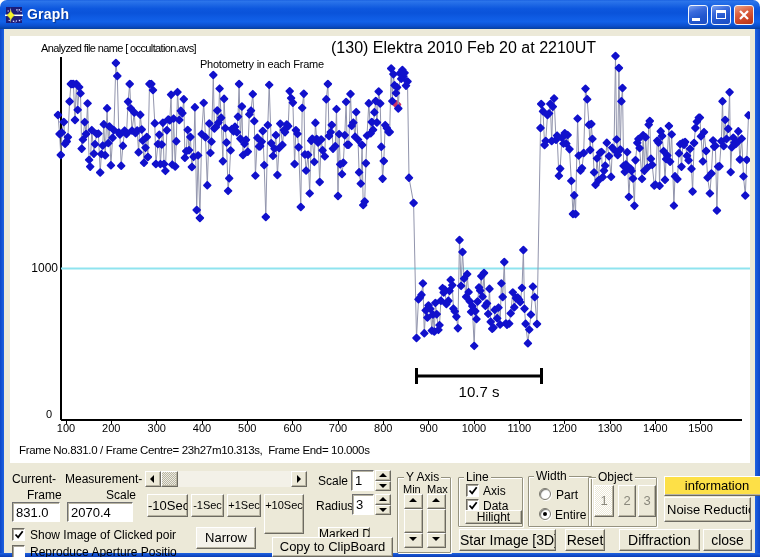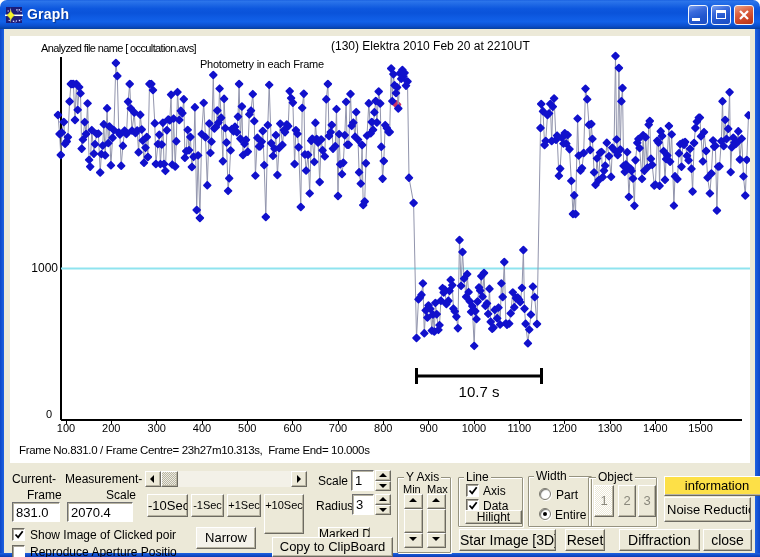--- a/index.html
+++ b/index.html
@@ -122,21 +122,21 @@
 <path d="M58.0 111.7L61.3 115.0L58.0 118.3L54.7 115.0ZM59.6 130.7L62.9 134.0L59.6 137.3L56.3 134.0ZM60.8 151.7L64.1 155.0L60.8 158.3L57.5 155.0ZM61.9 129.3L65.2 132.6L61.9 135.9L58.6 132.6ZM63.8 118.7L67.1 122.0L63.8 125.3L60.5 122.0ZM65.1 140.5L68.4 143.8L65.1 147.1L61.8 143.8ZM66.7 138.2L70.0 141.5L66.7 144.8L63.4 141.5ZM67.9 133.9L71.2 137.2L67.9 140.5L64.6 137.2ZM69.6 98.2L72.9 101.5L69.6 104.8L66.3 101.5ZM70.9 80.7L74.2 84.0L70.9 87.3L67.6 84.0ZM72.0 80.7L75.3 84.0L72.0 87.3L68.7 84.0ZM73.4 80.7L76.7 84.0L73.4 87.3L70.1 84.0ZM75.0 116.7L78.3 120.0L75.0 123.3L71.7 120.0ZM76.4 80.7L79.7 84.0L76.4 87.3L73.1 84.0ZM77.7 106.6L81.0 109.9L77.7 113.2L74.4 109.9ZM79.2 83.8L82.5 87.1L79.2 90.4L75.9 87.1ZM80.5 90.1L83.8 93.4L80.5 96.7L77.2 93.4ZM81.7 145.4L85.0 148.7L81.7 152.0L78.4 148.7ZM82.9 136.3L86.2 139.6L82.9 142.9L79.6 139.6ZM84.7 118.8L88.0 122.1L84.7 125.4L81.4 122.1ZM86.1 130.7L89.4 134.0L86.1 137.3L82.8 134.0ZM87.6 100.1L90.9 103.4L87.6 106.7L84.3 103.4ZM89.1 156.6L92.4 159.9L89.1 163.2L85.8 159.9ZM90.2 163.4L93.5 166.7L90.2 170.0L86.9 166.7ZM91.8 126.8L95.1 130.1L91.8 133.4L88.5 130.1ZM93.9 150.4L97.2 153.7L93.9 157.0L90.6 153.7ZM95.0 140.8L98.3 144.1L95.0 147.4L91.7 144.1ZM96.7 130.6L100.0 133.9L96.7 137.2L93.4 133.9ZM98.4 130.3L101.7 133.6L98.4 136.9L95.1 133.6ZM100.2 169.2L103.5 172.5L100.2 175.8L96.9 172.5ZM101.4 150.8L104.7 154.1L101.4 157.4L98.1 154.1ZM102.7 142.3L106.0 145.6L102.7 148.9L99.4 145.6ZM103.8 121.0L107.1 124.3L103.8 127.6L100.5 124.3ZM105.2 152.0L108.5 155.3L105.2 158.6L101.9 155.3ZM107.1 105.0L110.4 108.3L107.1 111.6L103.8 108.3ZM108.3 139.8L111.6 143.1L108.3 146.4L105.0 143.1ZM109.4 123.2L112.7 126.5L109.4 129.8L106.1 126.5ZM110.9 162.0L114.2 165.3L110.9 168.6L107.6 165.3ZM112.6 134.5L115.9 137.8L112.6 141.1L109.3 137.8ZM113.9 126.8L117.2 130.1L113.9 133.4L110.6 130.1ZM115.9 59.7L119.2 63.0L115.9 66.3L112.6 63.0ZM117.3 72.7L120.6 76.0L117.3 79.3L114.0 76.0ZM118.8 129.2L122.1 132.5L118.8 135.8L115.5 132.5ZM119.9 131.2L123.2 134.5L119.9 137.8L116.6 134.5ZM121.2 162.5L124.5 165.8L121.2 169.1L117.9 165.8ZM122.9 142.5L126.2 145.8L122.9 149.1L119.6 145.8ZM124.6 127.3L127.9 130.6L124.6 133.9L121.3 130.6ZM126.5 130.7L129.8 134.0L126.5 137.3L123.2 134.0ZM128.1 98.4L131.4 101.7L128.1 105.0L124.8 101.7ZM129.7 80.7L133.0 84.0L129.7 87.3L126.4 84.0ZM130.8 105.2L134.1 108.5L130.8 111.8L127.5 108.5ZM132.0 127.3L135.3 130.6L132.0 133.9L128.7 130.6ZM134.3 109.2L137.6 112.5L134.3 115.8L131.0 112.5ZM135.5 129.8L138.8 133.1L135.5 136.4L132.2 133.1ZM137.2 127.1L140.5 130.4L137.2 133.7L133.9 130.4ZM138.6 149.0L141.9 152.3L138.6 155.6L135.3 152.3ZM140.3 111.5L143.6 114.8L140.3 118.1L137.0 114.8ZM141.7 126.2L145.0 129.5L141.7 132.8L138.4 129.5ZM142.8 137.2L146.1 140.5L142.8 143.8L139.5 140.5ZM144.0 159.5L147.3 162.8L144.0 166.1L140.7 162.8ZM145.5 144.4L148.8 147.7L145.5 151.0L142.2 147.7ZM146.8 133.7L150.1 137.0L146.8 140.3L143.5 137.0ZM147.9 153.7L151.2 157.0L147.9 160.3L144.6 157.0ZM149.5 80.7L152.8 84.0L149.5 87.3L146.2 84.0ZM151.3 80.7L154.6 84.0L151.3 87.3L148.0 84.0ZM153.0 86.8L156.3 90.1L153.0 93.4L149.7 90.1ZM154.8 120.0L158.1 123.3L154.8 126.6L151.5 123.3ZM155.9 160.7L159.2 164.0L155.9 167.3L152.6 164.0ZM157.9 140.8L161.2 144.1L157.9 147.4L154.6 144.1ZM159.3 131.4L162.6 134.7L159.3 138.0L156.0 134.7ZM160.4 160.8L163.7 164.1L160.4 167.4L157.1 164.1ZM161.7 141.2L165.0 144.5L161.7 147.8L158.4 144.5ZM162.9 119.4L166.2 122.7L162.9 126.0L159.6 122.7ZM164.0 160.7L167.3 164.0L164.0 167.3L160.7 164.0ZM165.4 167.6L168.7 170.9L165.4 174.2L162.1 170.9ZM166.9 126.9L170.2 130.2L166.9 133.5L163.6 130.2ZM168.3 116.1L171.6 119.4L168.3 122.7L165.0 119.4ZM169.8 117.1L173.1 120.4L169.8 123.7L166.5 120.4ZM171.1 91.4L174.4 94.7L171.1 98.0L167.8 94.7ZM172.3 161.3L175.6 164.6L172.3 167.9L169.0 164.6ZM173.6 115.3L176.9 118.6L173.6 121.9L170.3 118.6ZM175.2 163.2L178.5 166.5L175.2 169.8L171.9 166.5ZM176.3 138.0L179.6 141.3L176.3 144.6L173.0 141.3ZM177.5 88.8L180.8 92.1L177.5 95.4L174.2 92.1ZM179.3 116.7L182.6 120.0L179.3 123.3L176.0 120.0ZM180.8 107.5L184.1 110.8L180.8 114.1L177.5 110.8ZM182.4 109.9L185.7 113.2L182.4 116.5L179.1 113.2ZM183.8 95.9L187.1 99.2L183.8 102.5L180.5 99.2ZM184.9 154.5L188.2 157.8L184.9 161.1L181.6 157.8ZM186.2 147.9L189.5 151.2L186.2 154.5L182.9 151.2ZM187.7 126.6L191.0 129.9L187.7 133.2L184.4 129.9ZM189.0 146.9L192.3 150.2L189.0 153.5L185.7 150.2ZM190.4 133.7L193.7 137.0L190.4 140.3L187.1 137.0ZM191.9 163.7L195.2 167.0L191.9 170.3L188.6 167.0ZM193.6 153.5L196.9 156.8L193.6 160.1L190.3 156.8ZM194.9 104.0L198.2 107.3L194.9 110.6L191.6 107.3ZM196.7 206.7L200.0 210.0L196.7 213.3L193.4 210.0ZM198.1 152.1L201.4 155.4L198.1 158.7L194.8 155.4ZM199.9 214.7L203.2 218.0L199.9 221.3L196.6 218.0ZM201.7 130.8L205.0 134.1L201.7 137.4L198.4 134.1ZM203.7 99.6L207.0 102.9L203.7 106.2L200.4 102.9ZM205.5 134.0L208.8 137.3L205.5 140.6L202.2 137.3ZM207.3 182.0L210.6 185.3L207.3 188.6L204.0 185.3ZM209.3 120.2L212.6 123.5L209.3 126.8L206.0 123.5ZM210.4 149.6L213.7 152.9L210.4 156.2L207.1 152.9ZM211.5 138.3L214.8 141.6L211.5 144.9L208.2 141.6ZM213.3 71.7L216.6 75.0L213.3 78.3L210.0 75.0ZM214.4 125.2L217.7 128.5L214.4 131.8L211.1 128.5ZM215.9 123.7L219.2 127.0L215.9 130.3L212.6 127.0ZM217.3 107.2L220.6 110.5L217.3 113.8L214.0 110.5ZM218.4 119.4L221.7 122.7L218.4 126.0L215.1 122.7ZM219.6 85.3L222.9 88.6L219.6 91.9L216.3 88.6ZM221.2 114.5L224.5 117.8L221.2 121.1L217.9 117.8ZM222.9 157.9L226.2 161.2L222.9 164.5L219.6 161.2ZM224.1 95.5L227.4 98.8L224.1 102.1L220.8 98.8ZM225.3 124.8L228.6 128.1L225.3 131.4L222.0 128.1ZM226.5 139.2L229.8 142.5L226.5 145.8L223.2 142.5ZM228.1 187.6L231.4 190.9L228.1 194.2L224.8 190.9ZM229.2 175.0L232.5 178.3L229.2 181.6L225.9 178.3ZM230.6 147.1L233.9 150.4L230.6 153.7L227.3 150.4ZM231.7 125.8L235.0 129.1L231.7 132.4L228.4 129.1ZM233.5 128.1L236.8 131.4L233.5 134.7L230.2 131.4ZM235.0 123.5L238.3 126.8L235.0 130.1L231.7 126.8ZM236.9 128.9L240.2 132.2L236.9 135.5L233.6 132.2ZM238.0 113.4L241.3 116.7L238.0 120.0L234.7 116.7ZM239.1 80.7L242.4 84.0L239.1 87.3L235.8 84.0ZM240.4 135.4L243.7 138.7L240.4 142.0L237.1 138.7ZM241.9 103.2L245.2 106.5L241.9 109.8L238.6 106.5ZM243.0 151.8L246.3 155.1L243.0 158.4L239.7 155.1ZM244.5 140.6L247.8 143.9L244.5 147.2L241.2 143.9ZM246.0 136.5L249.3 139.8L246.0 143.1L242.7 139.8ZM247.8 148.4L251.1 151.7L247.8 155.0L244.5 151.7ZM249.3 111.1L252.6 114.4L249.3 117.7L246.0 114.4ZM251.0 107.3L254.3 110.6L251.0 113.9L247.7 110.6ZM252.8 90.8L256.1 94.1L252.8 97.4L249.5 94.1ZM254.3 117.8L257.6 121.1L254.3 124.4L251.0 121.1ZM255.4 172.3L258.7 175.6L255.4 178.9L252.1 175.6ZM257.4 134.5L260.7 137.8L257.4 141.1L254.1 137.8ZM259.1 143.2L262.4 146.5L259.1 149.8L255.8 146.5ZM260.2 142.9L263.5 146.2L260.2 149.5L256.9 146.2ZM261.7 138.4L265.0 141.7L261.7 145.0L258.4 141.7ZM262.8 127.7L266.1 131.0L262.8 134.3L259.5 131.0ZM264.2 161.8L267.5 165.1L264.2 168.4L260.9 165.1ZM265.8 213.7L269.1 217.0L265.8 220.3L262.5 217.0ZM267.8 121.8L271.1 125.1L267.8 128.4L264.5 125.1ZM269.2 81.6L272.5 84.9L269.2 88.2L265.9 84.9ZM271.2 139.9L274.5 143.2L271.2 146.5L267.9 143.2ZM273.0 152.6L276.3 155.9L273.0 159.2L269.7 155.9ZM274.5 145.3L277.8 148.6L274.5 151.9L271.2 148.6ZM275.9 131.8L279.2 135.1L275.9 138.4L272.6 135.1ZM277.4 171.7L280.7 175.0L277.4 178.3L274.1 175.0ZM279.1 144.8L282.4 148.1L279.1 151.4L275.8 148.1ZM280.3 120.4L283.6 123.7L280.3 127.0L277.0 123.7ZM282.4 141.6L285.7 144.9L282.4 148.2L279.1 144.9ZM283.9 126.8L287.2 130.1L283.9 133.4L280.6 130.1ZM285.0 128.9L288.3 132.2L285.0 135.5L281.7 132.2ZM286.8 121.2L290.1 124.5L286.8 127.8L283.5 124.5ZM288.2 122.9L291.5 126.2L288.2 129.5L284.9 126.2ZM289.7 87.9L293.0 91.2L289.7 94.5L286.4 91.2ZM291.1 94.8L294.4 98.1L291.1 101.4L287.8 98.1ZM292.9 99.4L296.2 102.7L292.9 106.0L289.6 102.7ZM294.6 160.7L297.9 164.0L294.6 167.3L291.3 164.0ZM295.9 126.9L299.2 130.2L295.9 133.5L292.6 130.2ZM297.5 130.6L300.8 133.9L297.5 137.2L294.2 133.9ZM298.6 143.9L301.9 147.2L298.6 150.5L295.3 147.2ZM300.8 203.7L304.1 207.0L300.8 210.3L297.5 207.0ZM302.2 104.6L305.5 107.9L302.2 111.2L298.9 107.9ZM303.8 90.4L307.1 93.7L303.8 97.0L300.5 93.7ZM304.9 151.2L308.2 154.5L304.9 157.8L301.6 154.5ZM306.1 167.3L309.4 170.6L306.1 173.9L302.8 170.6ZM308.1 151.5L311.4 154.8L308.1 158.1L304.8 154.8ZM309.7 190.1L313.0 193.4L309.7 196.7L306.4 193.4ZM311.2 137.4L314.5 140.7L311.2 144.0L307.9 140.7ZM312.3 135.4L315.6 138.7L312.3 142.0L309.0 138.7ZM314.3 158.6L317.6 161.9L314.3 165.2L311.0 161.9ZM315.4 119.5L318.7 122.8L315.4 126.1L312.1 122.8ZM316.7 135.7L320.0 139.0L316.7 142.3L313.4 139.0ZM318.1 139.3L321.4 142.6L318.1 145.9L314.8 142.6ZM319.7 178.7L323.0 182.0L319.7 185.3L316.4 182.0ZM321.2 136.2L324.5 139.5L321.2 142.8L317.9 139.5ZM322.6 147.0L325.9 150.3L322.6 153.6L319.3 150.3ZM324.8 153.1L328.1 156.4L324.8 159.7L321.5 156.4ZM326.3 96.0L329.6 99.3L326.3 102.6L323.0 99.3ZM327.9 80.7L331.2 84.0L327.9 87.3L324.6 84.0ZM329.0 132.7L332.3 136.0L329.0 139.3L325.7 136.0ZM330.7 128.8L334.0 132.1L330.7 135.4L327.4 132.1ZM331.8 121.7L335.1 125.0L331.8 128.3L328.5 125.0ZM333.0 145.4L336.3 148.7L333.0 152.0L329.7 148.7ZM335.3 142.8L338.6 146.1L335.3 149.4L332.0 146.1ZM336.5 105.8L339.8 109.1L336.5 112.4L333.2 109.1ZM338.0 192.7L341.3 196.0L338.0 199.3L334.7 196.0ZM339.1 130.8L342.4 134.1L339.1 137.4L335.8 134.1ZM340.2 161.0L343.5 164.3L340.2 167.6L336.9 164.3ZM342.0 170.8L345.3 174.1L342.0 177.4L338.7 174.1ZM343.3 159.4L346.6 162.7L343.3 166.0L340.0 162.7ZM344.8 131.9L348.1 135.2L344.8 138.5L341.5 135.2ZM346.1 98.6L349.4 101.9L346.1 105.2L342.8 101.9ZM347.2 141.4L350.5 144.7L347.2 148.0L343.9 144.7ZM348.7 141.4L352.0 144.7L348.7 148.0L345.4 144.7ZM350.5 90.7L353.8 94.0L350.5 97.3L347.2 94.0ZM351.7 122.6L355.0 125.9L351.7 129.2L348.4 125.9ZM353.3 119.3L356.6 122.6L353.3 125.9L350.0 122.6ZM355.1 133.5L358.4 136.8L355.1 140.1L351.8 136.8ZM356.2 108.8L359.5 112.1L356.2 115.4L352.9 112.1ZM358.0 136.4L361.3 139.7L358.0 143.0L354.7 139.7ZM359.1 169.0L362.4 172.3L359.1 175.6L355.8 172.3ZM360.8 180.3L364.1 183.6L360.8 186.9L357.5 183.6ZM362.1 141.7L365.4 145.0L362.1 148.3L358.8 145.0ZM363.2 201.8L366.5 205.1L363.2 208.4L359.9 205.1ZM364.7 198.2L368.0 201.5L364.7 204.8L361.4 201.5ZM365.9 159.9L369.2 163.2L365.9 166.5L362.6 163.2ZM367.0 132.3L370.3 135.6L367.0 138.9L363.7 135.6ZM368.8 100.0L372.1 103.3L368.8 106.6L365.5 103.3ZM370.7 130.0L374.0 133.3L370.7 136.6L367.4 133.3ZM371.8 118.7L375.1 122.0L371.8 125.3L368.5 122.0ZM373.1 126.5L376.4 129.8L373.1 133.1L369.8 129.8ZM374.4 109.0L377.7 112.3L374.4 115.6L371.1 112.3ZM375.8 97.7L379.1 101.0L375.8 104.3L372.5 101.0ZM376.9 119.2L380.2 122.5L376.9 125.8L373.6 122.5ZM378.7 88.2L382.0 91.5L378.7 94.8L375.4 91.5ZM380.2 100.2L383.5 103.5L380.2 106.8L376.9 103.5ZM381.3 143.5L384.6 146.8L381.3 150.1L378.0 146.8ZM382.6 175.4L385.9 178.7L382.6 182.0L379.3 178.7ZM383.8 157.7L387.1 161.0L383.8 164.3L380.5 161.0ZM385.2 121.8L388.5 125.1L385.2 128.4L381.9 125.1ZM386.9 124.9L390.2 128.2L386.9 131.5L383.6 128.2ZM388.6 128.7L391.9 132.0L388.6 135.3L385.3 132.0ZM389.7 128.7L393.0 132.0L389.7 135.3L386.4 132.0ZM391.2 65.2L394.5 68.5L391.2 71.8L387.9 68.5ZM392.3 97.8L395.6 101.1L392.3 104.4L389.0 101.1ZM393.4 70.9L396.7 74.2L393.4 77.5L390.1 74.2ZM394.5 82.0L397.8 85.3L394.5 88.6L391.2 85.3ZM396.0 89.8L399.3 93.1L396.0 96.4L392.7 93.1ZM397.1 84.0L400.4 87.3L397.1 90.6L393.8 87.3ZM398.3 105.2L401.6 108.5L398.3 111.8L395.0 108.5ZM399.9 70.0L403.2 73.3L399.9 76.6L396.6 73.3ZM401.2 75.5L404.5 78.8L401.2 82.1L397.9 78.8ZM402.4 66.7L405.7 70.0L402.4 73.3L399.1 70.0ZM403.5 72.9L406.8 76.2L403.5 79.5L400.2 76.2ZM404.6 69.6L407.9 72.9L404.6 76.2L401.3 72.9ZM406.0 82.4L409.3 85.7L406.0 89.0L402.7 85.7ZM407.5 78.2L410.8 81.5L407.5 84.8L404.2 81.5ZM409.0 174.5L412.3 177.8L409.0 181.1L405.7 177.8ZM413.6 199.7L416.9 203.0L413.6 206.3L410.3 203.0ZM416.5 334.7L419.8 338.0L416.5 341.3L413.2 338.0ZM418.5 296.0L421.8 299.3L418.5 302.6L415.2 299.3ZM419.9 294.4L423.2 297.7L419.9 301.0L416.6 297.7ZM421.5 291.5L424.8 294.8L421.5 298.1L418.2 294.8ZM422.9 280.1L426.2 283.4L422.9 286.7L419.6 283.4ZM424.3 330.0L427.6 333.3L424.3 336.6L421.0 333.3ZM425.7 307.1L429.0 310.4L425.7 313.7L422.4 310.4ZM427.4 314.3L430.7 317.6L427.4 320.9L424.1 317.6ZM428.5 302.1L431.8 305.4L428.5 308.7L425.2 305.4ZM430.3 305.5L433.6 308.8L430.3 312.1L427.0 308.8ZM431.8 327.3L435.1 330.6L431.8 333.9L428.5 330.6ZM433.0 311.3L436.3 314.6L433.0 317.9L429.7 314.6ZM434.3 328.3L437.6 331.6L434.3 334.9L431.0 331.6ZM435.4 299.6L438.7 302.9L435.4 306.2L432.1 302.9ZM436.7 310.9L440.0 314.2L436.7 317.5L433.4 314.2ZM438.4 326.6L441.7 329.9L438.4 333.2L435.1 329.9ZM439.5 321.8L442.8 325.1L439.5 328.4L436.2 325.1ZM440.9 297.4L444.2 300.7L440.9 304.0L437.6 300.7ZM442.6 284.8L445.9 288.1L442.6 291.4L439.3 288.1ZM443.7 289.2L447.0 292.5L443.7 295.8L440.4 292.5ZM444.8 286.3L448.1 289.6L444.8 292.9L441.5 289.6ZM446.4 300.7L449.7 304.0L446.4 307.3L443.1 304.0ZM448.4 297.5L451.7 300.8L448.4 304.1L445.1 300.8ZM449.5 287.5L452.8 290.8L449.5 294.1L446.2 290.8ZM450.7 276.6L454.0 279.9L450.7 283.2L447.4 279.9ZM452.3 281.9L455.6 285.2L452.3 288.5L449.0 285.2ZM453.4 305.3L456.7 308.6L453.4 311.9L450.1 308.6ZM454.8 308.0L458.1 311.3L454.8 314.6L451.5 311.3ZM456.4 313.4L459.7 316.7L456.4 320.0L453.1 316.7ZM457.9 324.9L461.2 328.2L457.9 331.5L454.6 328.2ZM459.5 236.7L462.8 240.0L459.5 243.3L456.2 240.0ZM461.1 282.6L464.4 285.9L461.1 289.2L457.8 285.9ZM462.5 248.7L465.8 252.0L462.5 255.3L459.2 252.0ZM464.1 275.3L467.4 278.6L464.1 281.9L460.8 278.6ZM466.1 293.5L469.4 296.8L466.1 300.1L462.8 296.8ZM467.2 270.8L470.5 274.1L467.2 277.4L463.9 274.1ZM468.6 288.8L471.9 292.1L468.6 295.4L465.3 292.1ZM469.8 298.0L473.1 301.3L469.8 304.6L466.5 301.3ZM471.1 308.6L474.4 311.9L471.1 315.2L467.8 311.9ZM472.3 302.8L475.6 306.1L472.3 309.4L469.0 306.1ZM474.2 342.6L477.5 345.9L474.2 349.2L470.9 345.9ZM475.3 307.9L478.6 311.2L475.3 314.5L472.0 311.2ZM476.5 315.8L479.8 319.1L476.5 322.4L473.2 319.1ZM477.6 298.2L480.9 301.5L477.6 304.8L474.3 301.5ZM479.0 284.2L482.3 287.5L479.0 290.8L475.7 287.5ZM480.2 287.3L483.5 290.6L480.2 293.9L476.9 290.6ZM481.3 272.9L484.6 276.2L481.3 279.5L478.0 276.2ZM482.6 293.3L485.9 296.6L482.6 299.9L479.3 296.6ZM484.0 269.7L487.3 273.0L484.0 276.3L480.7 273.0ZM485.4 302.6L488.7 305.9L485.4 309.2L482.1 305.9ZM487.0 300.1L490.3 303.4L487.0 306.7L483.7 303.4ZM488.2 310.6L491.5 313.9L488.2 317.2L484.9 313.9ZM489.5 285.5L492.8 288.8L489.5 292.1L486.2 288.8ZM490.7 318.5L494.0 321.8L490.7 325.1L487.4 321.8ZM492.2 325.5L495.5 328.8L492.2 332.1L488.9 328.8ZM493.5 324.4L496.8 327.7L493.5 331.0L490.2 327.7ZM494.8 306.5L498.1 309.8L494.8 313.1L491.5 309.8ZM497.2 315.0L500.5 318.3L497.2 321.6L493.9 318.3ZM498.5 304.3L501.8 307.6L498.5 310.9L495.2 307.6ZM500.1 321.3L503.4 324.6L500.1 327.9L496.8 324.6ZM501.4 280.1L504.7 283.4L501.4 286.7L498.1 283.4ZM502.7 293.7L506.0 297.0L502.7 300.3L499.4 297.0ZM504.3 258.7L507.6 262.0L504.3 265.3L501.0 262.0ZM505.9 320.2L509.2 323.5L505.9 326.8L502.6 323.5ZM507.0 321.4L510.3 324.7L507.0 328.0L503.7 324.7ZM509.2 320.3L512.5 323.6L509.2 326.9L505.9 323.6ZM510.7 310.0L514.0 313.3L510.7 316.6L507.4 313.3ZM512.8 289.1L516.1 292.4L512.8 295.7L509.5 292.4ZM514.3 304.0L517.6 307.3L514.3 310.6L511.0 307.3ZM516.0 294.9L519.3 298.2L516.0 301.5L512.7 298.2ZM517.6 294.2L520.9 297.5L517.6 300.8L514.3 297.5ZM519.1 296.3L522.4 299.6L519.1 302.9L515.8 299.6ZM520.2 298.8L523.5 302.1L520.2 305.4L516.9 302.1ZM522.0 284.6L525.3 287.9L522.0 291.2L518.7 287.9ZM523.4 246.7L526.7 250.0L523.4 253.3L520.1 250.0ZM524.5 305.4L527.8 308.7L524.5 312.0L521.2 308.7ZM525.6 320.5L528.9 323.8L525.6 327.1L522.3 323.8ZM527.9 340.0L531.2 343.3L527.9 346.6L524.6 343.3ZM529.3 326.3L532.6 329.6L529.3 332.9L526.0 329.6ZM530.9 311.3L534.2 314.6L530.9 317.9L527.6 314.6ZM532.9 283.3L536.2 286.6L532.9 289.9L529.6 286.6ZM534.7 293.8L538.0 297.1L534.7 300.4L531.4 297.1ZM537.0 320.7L540.3 324.0L537.0 327.3L533.7 324.0ZM540.5 124.7L543.8 128.0L540.5 131.3L537.2 128.0ZM541.2 100.7L544.5 104.0L541.2 107.3L537.9 104.0ZM543.0 108.0L546.3 111.3L543.0 114.6L539.7 111.3ZM544.6 141.7L547.9 145.0L544.6 148.3L541.3 145.0ZM545.7 137.6L549.0 140.9L545.7 144.2L542.4 140.9ZM547.5 111.8L550.8 115.1L547.5 118.4L544.2 115.1ZM549.0 110.1L552.3 113.4L549.0 116.7L545.7 113.4ZM550.3 100.6L553.6 103.9L550.3 107.2L547.0 103.9ZM551.7 137.7L555.0 141.0L551.7 144.3L548.4 141.0ZM552.8 103.4L556.1 106.7L552.8 110.0L549.5 106.7ZM554.1 95.1L557.4 98.4L554.1 101.7L550.8 98.4ZM556.0 136.5L559.3 139.8L556.0 143.1L552.7 139.8ZM557.1 132.3L560.4 135.6L557.1 138.9L553.8 135.6ZM558.9 172.5L562.2 175.8L558.9 179.1L555.6 175.8ZM560.2 165.4L563.5 168.7L560.2 172.0L556.9 168.7ZM561.9 134.5L565.2 137.8L561.9 141.1L558.6 137.8ZM563.5 140.3L566.8 143.6L563.5 146.9L560.2 143.6ZM564.8 129.9L568.1 133.2L564.8 136.5L561.5 133.2ZM566.3 140.3L569.6 143.6L566.3 146.9L563.0 143.6ZM567.6 131.7L570.9 135.0L567.6 138.3L564.3 135.0ZM569.5 145.9L572.8 149.2L569.5 152.5L566.2 149.2ZM571.3 177.6L574.6 180.9L571.3 184.2L568.0 180.9ZM573.0 210.7L576.3 214.0L573.0 217.3L569.7 214.0ZM574.2 192.0L577.5 195.3L574.2 198.6L570.9 195.3ZM575.5 210.7L578.8 214.0L575.5 217.3L572.2 214.0ZM577.6 115.3L580.9 118.6L577.6 121.9L574.3 118.6ZM578.7 152.3L582.0 155.6L578.7 158.9L575.4 155.6ZM580.5 167.3L583.8 170.6L580.5 173.9L577.2 170.6ZM582.0 164.9L585.3 168.2L582.0 171.5L578.7 168.2ZM583.7 149.7L587.0 153.0L583.7 156.3L580.4 153.0ZM585.5 85.4L588.8 88.7L585.5 92.0L582.2 88.7ZM587.2 96.0L590.5 99.3L587.2 102.6L583.9 99.3ZM589.0 121.5L592.3 124.8L589.0 128.1L585.7 124.8ZM590.2 146.7L593.5 150.0L590.2 153.3L586.9 150.0ZM591.3 120.7L594.6 124.0L591.3 127.3L588.0 124.0ZM592.4 135.6L595.7 138.9L592.4 142.2L589.1 138.9ZM594.1 169.1L597.4 172.4L594.1 175.7L590.8 172.4ZM595.5 181.5L598.8 184.8L595.5 188.1L592.2 184.8ZM597.0 155.1L600.3 158.4L597.0 161.7L593.7 158.4ZM598.7 176.9L602.0 180.2L598.7 183.5L595.4 180.2ZM600.1 149.4L603.4 152.7L600.1 156.0L596.8 152.7ZM601.5 148.6L604.8 151.9L601.5 155.2L598.2 151.9ZM602.7 173.8L606.0 177.1L602.7 180.4L599.4 177.1ZM604.0 167.4L607.3 170.7L604.0 174.0L600.7 170.7ZM605.2 162.3L608.5 165.6L605.2 168.9L601.9 165.6ZM606.8 139.5L610.1 142.8L606.8 146.1L603.5 142.8ZM609.0 152.9L612.3 156.2L609.0 159.5L605.7 156.2ZM611.1 173.5L614.4 176.8L611.1 180.1L607.8 176.8ZM612.3 144.4L615.6 147.7L612.3 151.0L609.0 147.7ZM614.0 146.3L617.3 149.6L614.0 152.9L610.7 149.6ZM615.5 52.7L618.8 56.0L615.5 59.3L612.2 56.0ZM616.6 136.1L619.9 139.4L616.6 142.7L613.3 139.4ZM617.7 151.7L621.0 155.0L617.7 158.3L614.4 155.0ZM618.9 64.7L622.2 68.0L618.9 71.3L615.6 68.0ZM620.3 146.2L623.6 149.5L620.3 152.8L617.0 149.5ZM621.4 98.0L624.7 101.3L621.4 104.6L618.1 101.3ZM622.5 84.7L625.8 88.0L622.5 91.3L619.2 88.0ZM623.6 162.6L626.9 165.9L623.6 169.2L620.3 165.9ZM624.8 168.6L628.1 171.9L624.8 175.2L621.5 171.9ZM625.9 161.1L629.2 164.4L625.9 167.7L622.6 164.4ZM627.2 148.8L630.5 152.1L627.2 155.4L623.9 152.1ZM628.9 193.6L632.2 196.9L628.9 200.2L625.6 196.9ZM630.4 165.2L633.7 168.5L630.4 171.8L627.1 168.5ZM631.6 167.6L634.9 170.9L631.6 174.2L628.3 170.9ZM633.0 175.2L636.3 178.5L633.0 181.8L629.7 178.5ZM634.4 202.4L637.7 205.7L634.4 209.0L631.1 205.7ZM635.5 156.9L638.8 160.2L635.5 163.5L632.2 160.2ZM637.3 139.5L640.6 142.8L637.3 146.1L634.0 142.8ZM638.5 135.7L641.8 139.0L638.5 142.3L635.2 139.0ZM639.6 144.8L642.9 148.1L639.6 151.4L636.3 148.1ZM642.0 175.6L645.3 178.9L642.0 182.2L638.7 178.9ZM643.1 131.9L646.4 135.2L643.1 138.5L639.8 135.2ZM644.4 167.4L647.7 170.7L644.4 174.0L641.1 170.7ZM645.6 134.0L648.9 137.3L645.6 140.6L642.3 137.3ZM647.4 164.3L650.7 167.6L647.4 170.9L644.1 167.6ZM648.7 121.4L652.0 124.7L648.7 128.0L645.4 124.7ZM649.8 117.7L653.1 121.0L649.8 124.3L646.5 121.0ZM650.9 155.5L654.2 158.8L650.9 162.1L647.6 158.8ZM652.2 161.5L655.5 164.8L652.2 168.1L648.9 164.8ZM654.3 182.2L657.6 185.5L654.3 188.8L651.0 185.5ZM655.4 181.3L658.7 184.6L655.4 187.9L652.1 184.6ZM657.3 137.4L660.6 140.7L657.3 144.0L654.0 140.7ZM658.5 139.2L661.8 142.5L658.5 145.8L655.2 142.5ZM659.6 182.5L662.9 185.8L659.6 189.1L656.3 185.8ZM660.7 128.0L664.0 131.3L660.7 134.6L657.4 131.3ZM662.1 132.7L665.4 136.0L662.1 139.3L658.8 136.0ZM663.6 147.8L666.9 151.1L663.6 154.4L660.3 151.1ZM665.0 176.5L668.3 179.8L665.0 183.1L661.7 179.8ZM666.1 155.8L669.4 159.1L666.1 162.4L662.8 159.1ZM667.3 152.2L670.6 155.5L667.3 158.8L664.0 155.5ZM668.9 122.7L672.2 126.0L668.9 129.3L665.6 126.0ZM670.1 158.4L673.4 161.7L670.1 165.0L666.8 161.7ZM671.7 131.1L675.0 134.4L671.7 137.7L668.4 134.4ZM673.9 202.3L677.2 205.6L673.9 208.9L670.6 205.6ZM675.0 173.0L678.3 176.3L675.0 179.6L671.7 176.3ZM677.4 175.8L680.7 179.1L677.4 182.4L674.1 179.1ZM679.0 150.0L682.3 153.3L679.0 156.6L675.7 153.3ZM680.2 140.8L683.5 144.1L680.2 147.4L676.9 144.1ZM681.5 163.4L684.8 166.7L681.5 170.0L678.2 166.7ZM682.9 139.4L686.2 142.7L682.9 146.0L679.6 142.7ZM684.0 141.5L687.3 144.8L684.0 148.1L680.7 144.8ZM685.1 138.7L688.4 142.0L685.1 145.3L681.8 142.0ZM687.0 152.5L690.3 155.8L687.0 159.1L683.7 155.8ZM688.6 157.0L691.9 160.3L688.6 163.6L685.3 160.3ZM690.1 145.6L693.4 148.9L690.1 152.2L686.8 148.9ZM691.5 165.5L694.8 168.8L691.5 172.1L688.2 168.8ZM692.6 188.2L695.9 191.5L692.6 194.8L689.3 191.5ZM694.1 139.7L697.4 143.0L694.1 146.3L690.8 143.0ZM695.4 124.7L698.7 128.0L695.4 131.3L692.1 128.0ZM696.9 118.3L700.2 121.6L696.9 124.9L693.6 121.6ZM698.8 114.4L702.1 117.7L698.8 121.0L695.5 117.7ZM699.9 114.3L703.2 117.6L699.9 120.9L696.6 117.6ZM701.0 133.0L704.3 136.3L701.0 139.6L697.7 136.3ZM702.9 158.1L706.2 161.4L702.9 164.7L699.6 161.4ZM704.0 128.8L707.3 132.1L704.0 135.4L700.7 132.1ZM706.1 147.7L709.4 151.0L706.1 154.3L702.8 151.0ZM707.6 174.3L710.9 177.6L707.6 180.9L704.3 177.6ZM709.9 190.1L713.2 193.4L709.9 196.7L706.6 193.4ZM711.4 170.2L714.7 173.5L711.4 176.8L708.1 173.5ZM713.1 137.1L716.4 140.4L713.1 143.7L709.8 140.4ZM714.2 143.4L717.5 146.7L714.2 150.0L710.9 146.7ZM715.4 142.6L718.7 145.9L715.4 149.2L712.1 145.9ZM716.9 207.2L720.2 210.5L716.9 213.8L713.6 210.5ZM718.1 163.3L721.4 166.6L718.1 169.9L714.8 166.6ZM719.5 163.0L722.8 166.3L719.5 169.6L716.2 166.3ZM721.3 137.9L724.6 141.2L721.3 144.5L718.0 141.2ZM722.5 98.0L725.8 101.3L722.5 104.6L719.2 101.3ZM723.7 142.8L727.0 146.1L723.7 149.4L720.4 146.1ZM725.2 116.6L728.5 119.9L725.2 123.2L721.9 119.9ZM726.5 135.7L729.8 139.0L726.5 142.3L723.2 139.0ZM728.2 125.5L731.5 128.8L728.2 132.1L724.9 128.8ZM729.6 88.9L732.9 92.2L729.6 95.5L726.3 92.2ZM730.7 168.8L734.0 172.1L730.7 175.4L727.4 172.1ZM731.8 144.0L735.1 147.3L731.8 150.6L728.5 147.3ZM733.3 134.4L736.6 137.7L733.3 141.0L730.0 137.7ZM734.5 139.4L737.8 142.7L734.5 146.0L731.2 142.7ZM736.0 140.6L739.3 143.9L736.0 147.2L732.7 143.9ZM737.1 139.3L740.4 142.6L737.1 145.9L733.8 142.6ZM738.3 128.0L741.6 131.3L738.3 134.6L735.0 131.3ZM739.9 156.2L743.2 159.5L739.9 162.8L736.6 159.5ZM741.7 135.3L745.0 138.6L741.7 141.9L738.4 138.6ZM743.5 173.1L746.8 176.4L743.5 179.7L740.2 176.4ZM745.3 192.2L748.6 195.5L745.3 198.8L742.0 195.5ZM746.8 156.6L750.1 159.9L746.8 163.2L743.5 159.9ZM748.5 112.0L751.8 115.3L748.5 118.6L745.2 115.3Z" fill="#1111cc" stroke="#1111cc" stroke-width="1.8" stroke-linejoin="round"></path>
 <g stroke="#000" stroke-width="3">
 <line x1="416" y1="376" x2="542" y2="376"></line>
 <line x1="416.5" y1="368" x2="416.5" y2="384"></line>
 <line x1="541.5" y1="368" x2="541.5" y2="384"></line>
 </g>
 <text x="479" y="397" text-anchor="middle" font-size="15" font-family="Liberation Sans, sans-serif">10.7 s</text>
 </svg>
 <div class="lab" style="left:41px;top:42px;font-size:11px;letter-spacing:-0.62px">Analyzed file name [ occultation.avs]</div>
 <div class="lab" style="left:200px;top:58px;font-size:11px;letter-spacing:-0.24px">Photometry in each Frame</div>
-<div class="lab" style="left:331px;top:39px;font-size:12px">(130) Elektra 2010 Feb 20 at 2210UT</div>
+<div class="lab" style="left:331px;top:39px;font-size:16px">(130) Elektra 2010 Feb 20 at 2210UT</div>
 <div class="lab" style="left:19px;top:444px;font-size:11.5px;letter-spacing:-0.35px">Frame No.831.0 / Frame Centre= 23h27m10.313s,&nbsp; Frame End= 10.000s</div>
 
 <div class="lab" style="left:12px;top:472px">Current-</div>
 <div class="lab" style="left:27px;top:488px">Frame</div>
 <div class="lab" style="left:65px;top:472px">Measurement-</div>
 <div class="lab" style="left:106px;top:488px">Scale</div>
 <div class="inp" style="left:12px;top:502px;width:48px;height:20px">831.0</div>
 <div class="inp" style="left:67px;top:502px;width:66px;height:20px">2070.4</div>
 
 <div style="position:absolute;left:145px;top:471px;width:162px;height:16px;background:#f3f1e8">

